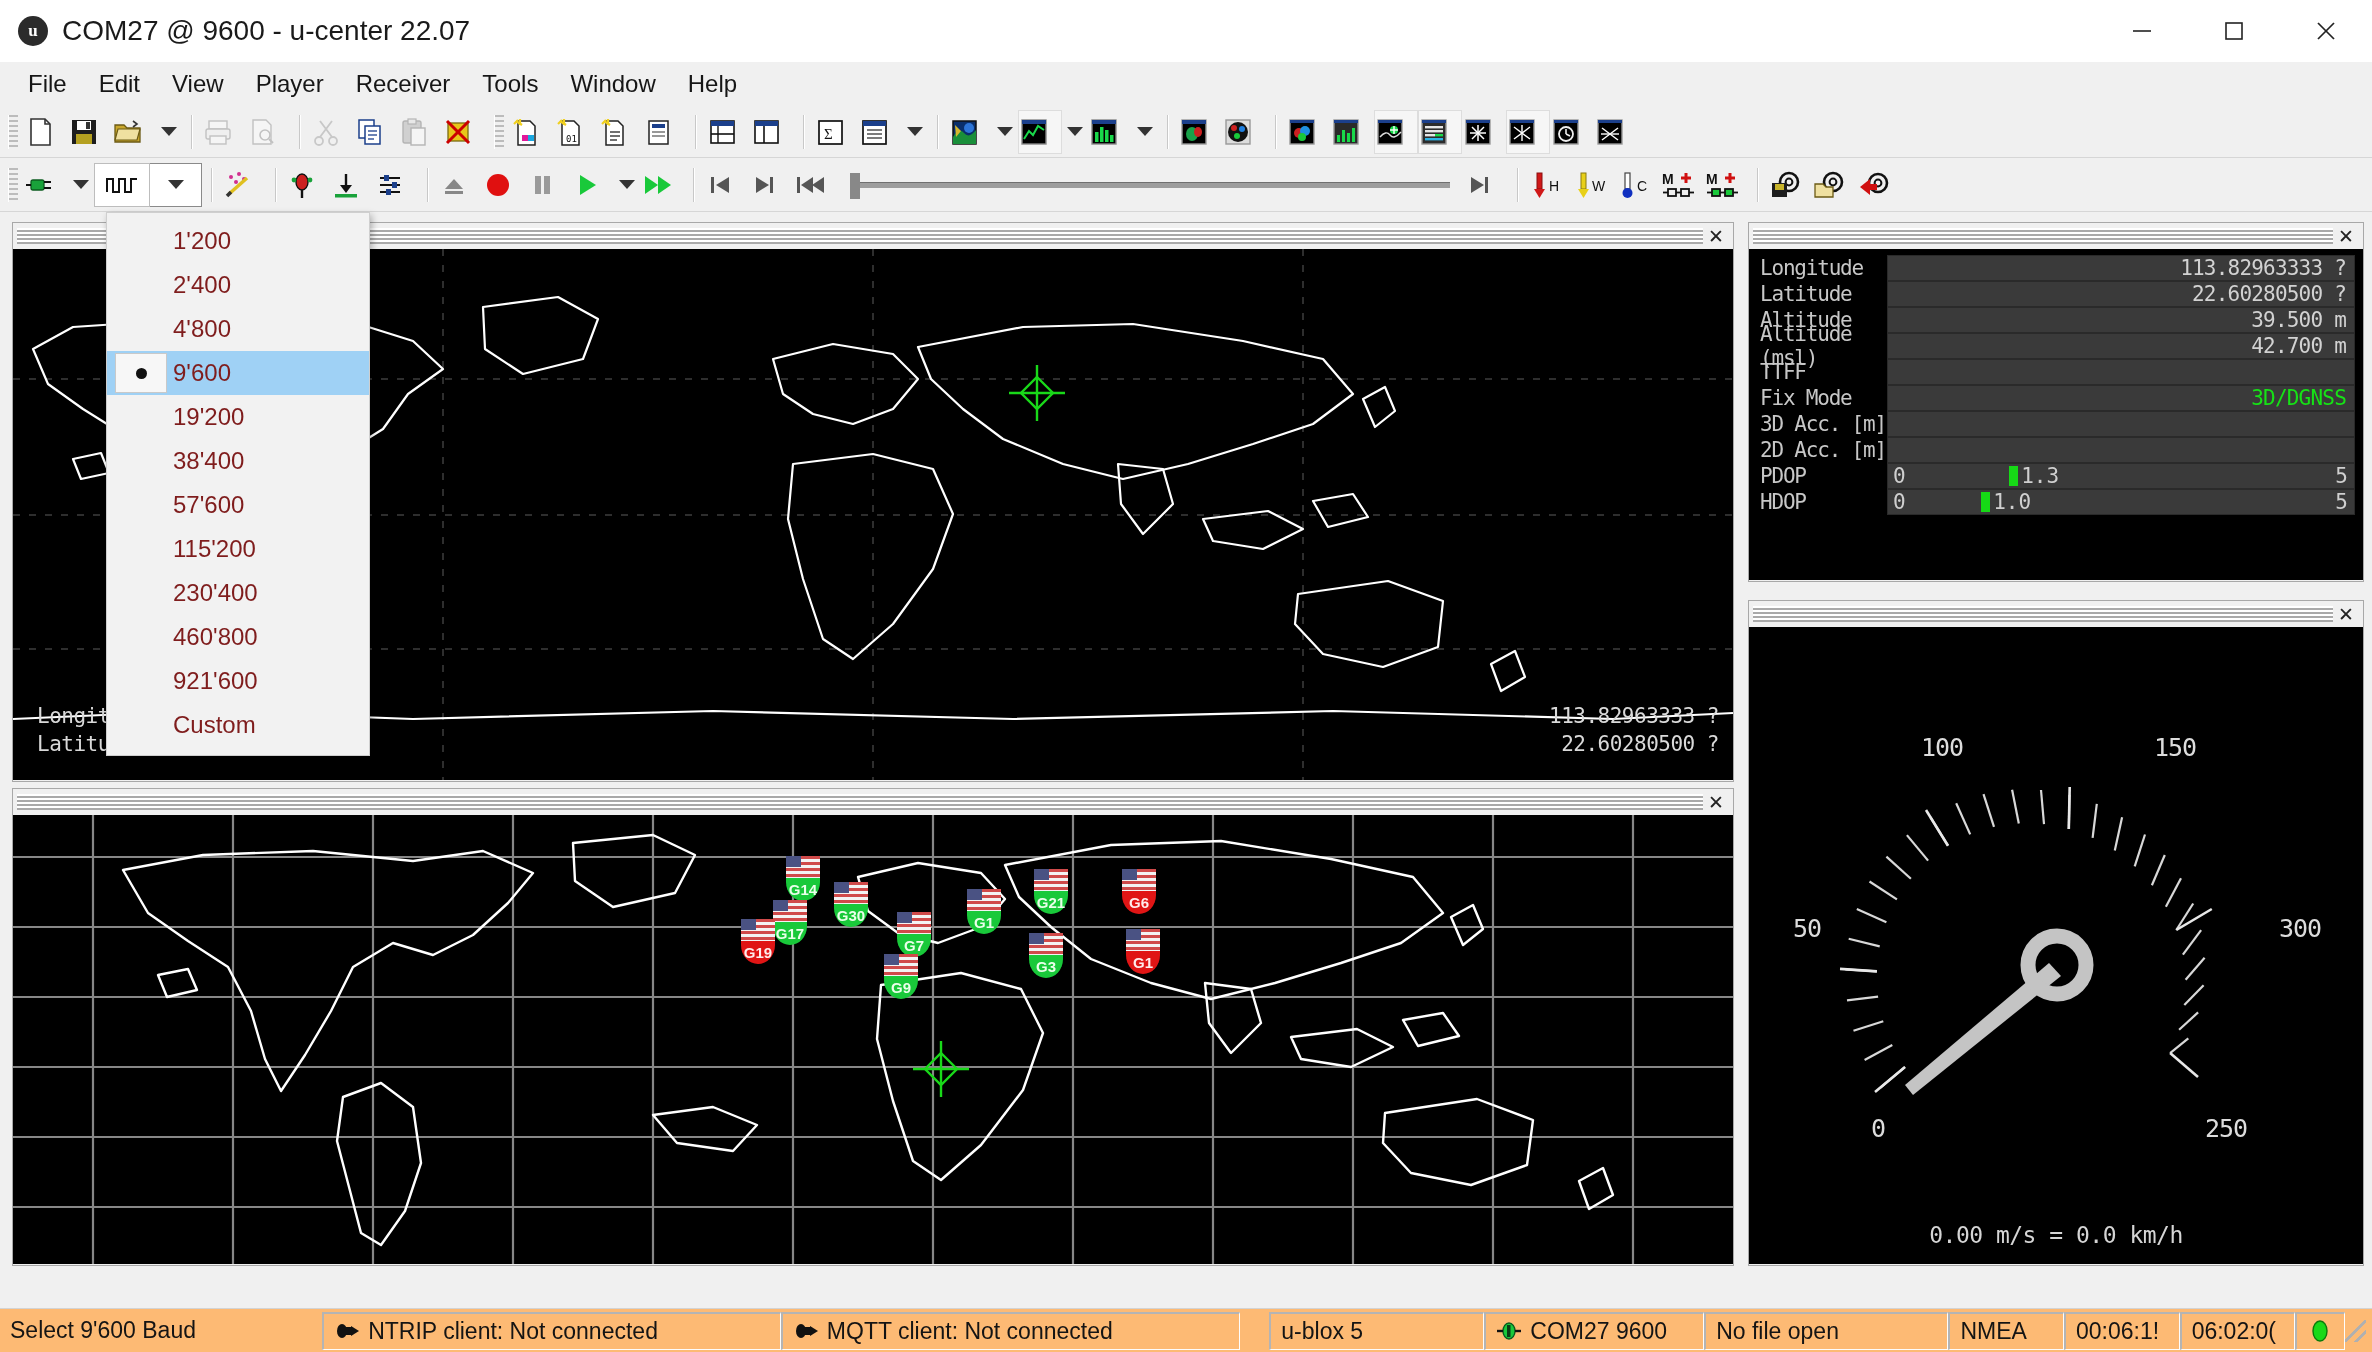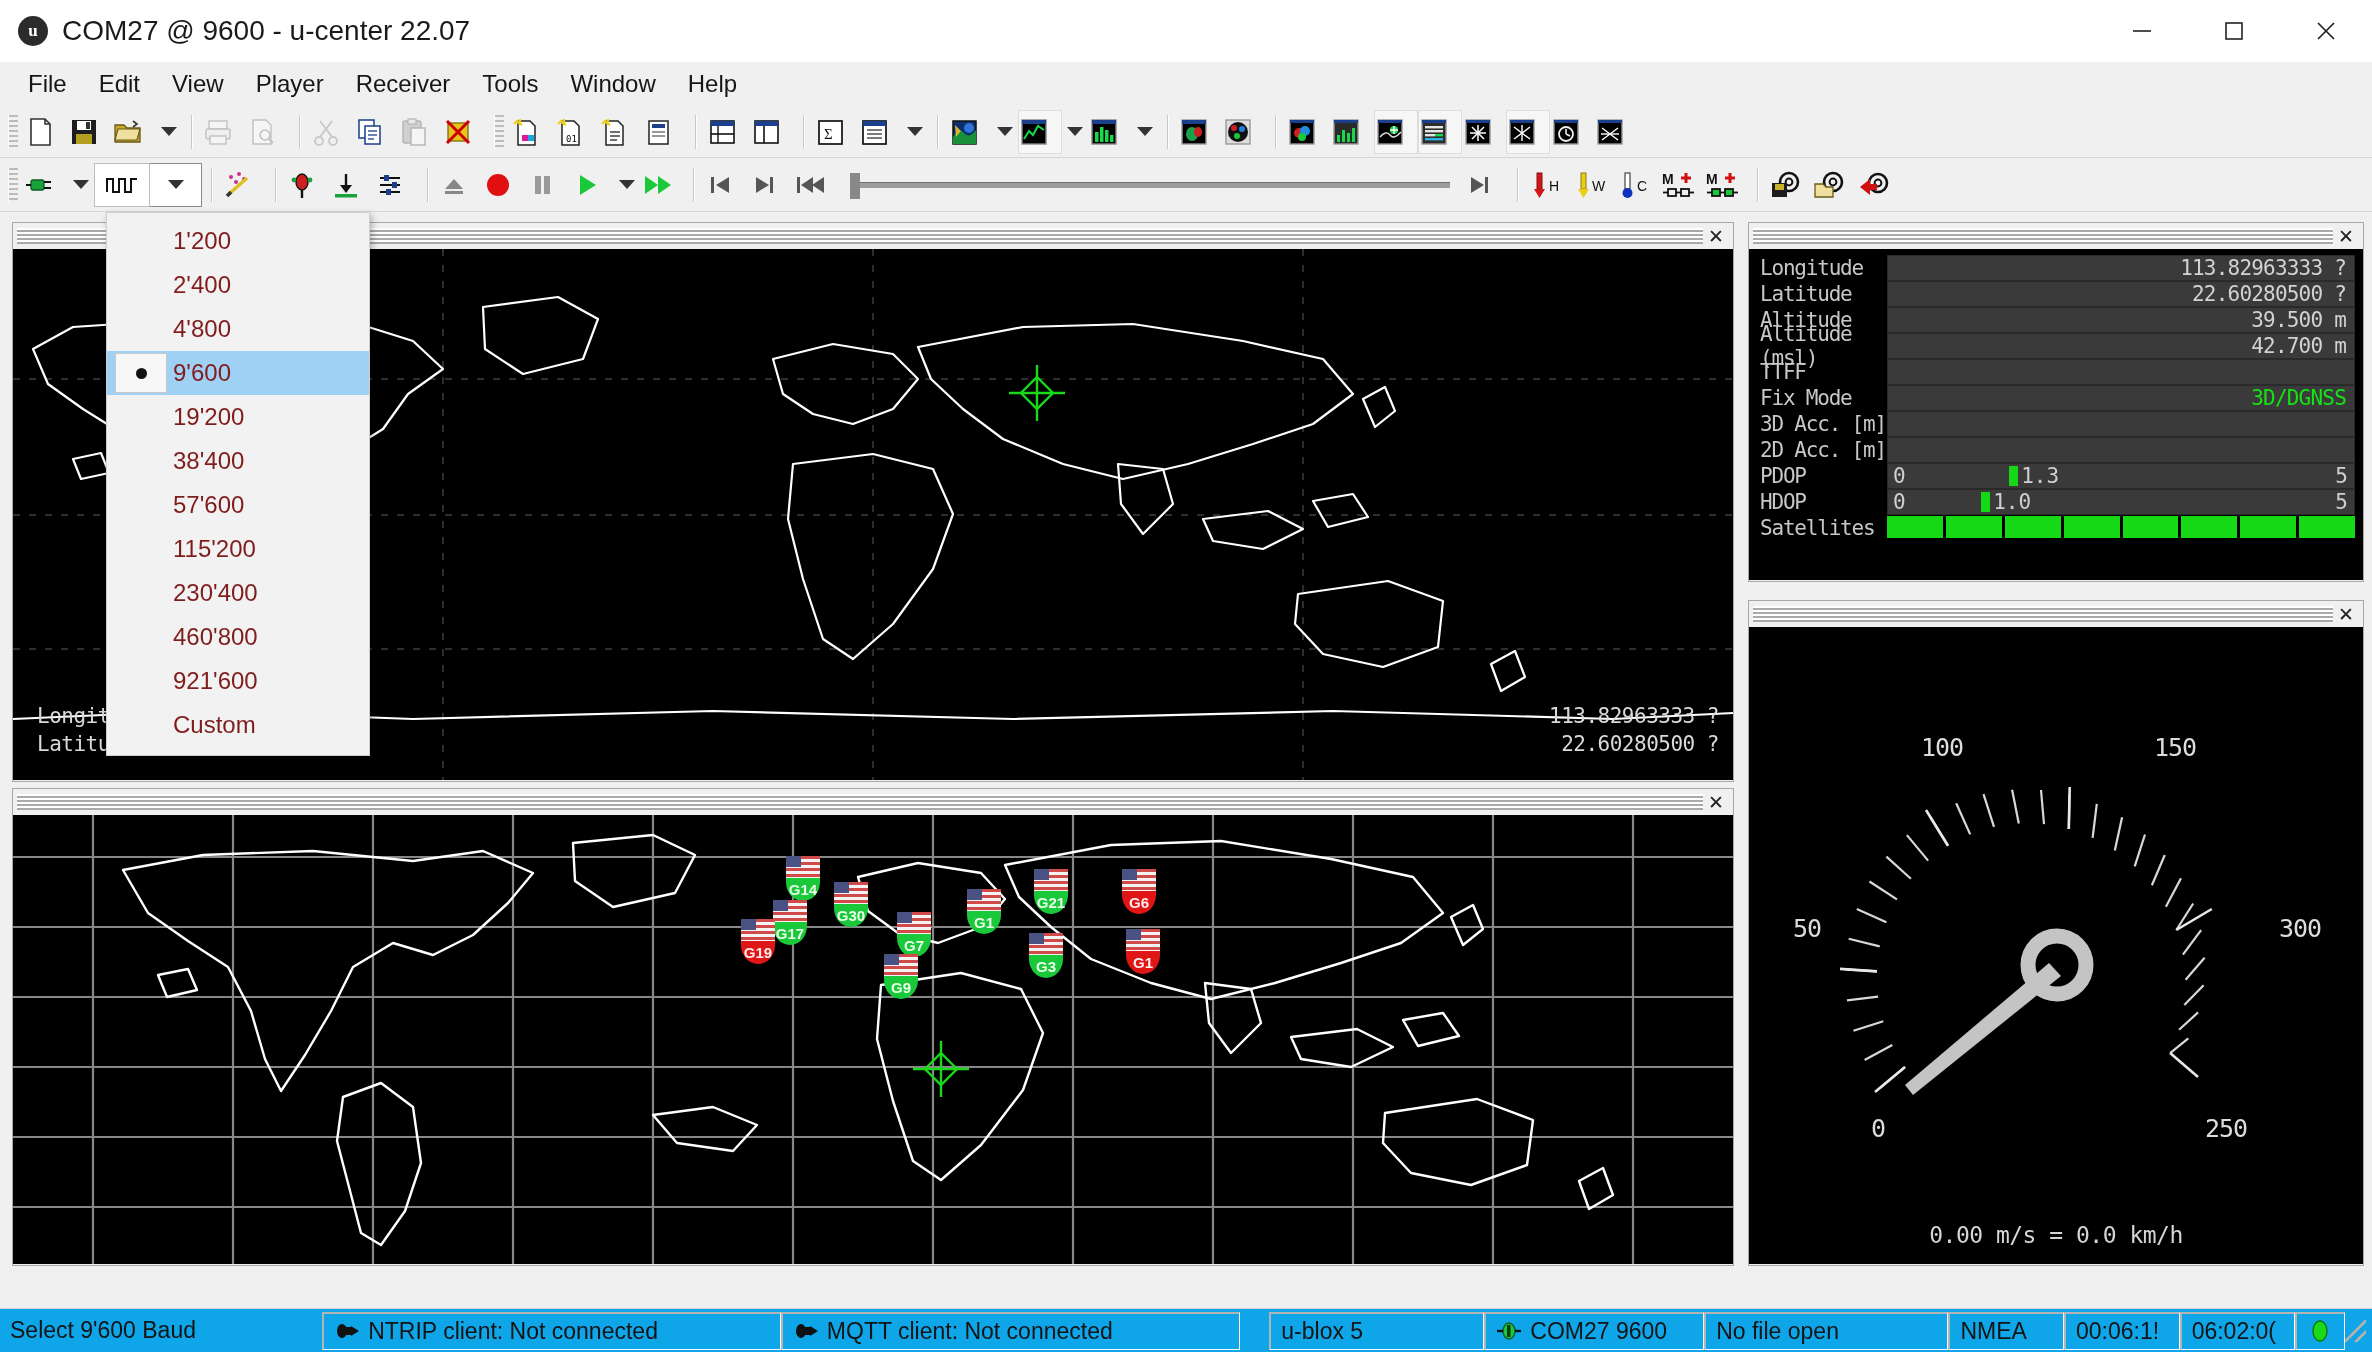--- a/index.html
+++ b/index.html
@@ -123,21 +123,21 @@
 
   
   .gauge-txt { position: absolute; font-size: 25px; color: #dcdcdc;
                font-family: "DejaVu Sans Mono", monospace; letter-spacing: -1px; }
   .gauge-read { position: absolute; left: 0; right: 0; text-align: center;
                 font-size: 23px; color: #d5d5d5; font-family: "DejaVu Sans Mono", monospace;
                 letter-spacing: -.5px; }
 
   
   .statusbar { position: absolute; left: 0; bottom: 0; width: 2372px; height: 44px;
-               background: #0ea5e9; border-top: 1px solid #d3d3d3;
+               background: #fdba74; border-top: 1px solid #d3d3d3;
                display: flex; align-items: center; }
   .sb-cell { height: 38px; display: flex; align-items: center; font-size: 23px; color: #141414;
              padding: 0 10px; white-space: nowrap; }
   .sb-cell.boxed { border-left: 2px solid #b4b4b4; border-top: 2px solid #b4b4b4;
                    border-right: 1px solid #fdfdfd; border-bottom: 1px solid #fdfdfd; }
   .plug { display: inline-flex; align-items: center; margin-right: 8px; }
   .grip-corner { margin-left: auto; margin-right: 6px; width: 22px; height: 22px;
      background:
        linear-gradient(135deg, transparent 45%, #b0b0b0 45%, #b0b0b0 55%, transparent 55%),
        linear-gradient(135deg, transparent 70%, #b0b0b0 70%, #b0b0b0 80%, transparent 80%);
@@ -1107,33 +1107,20 @@
         </div>
         <div class="drow">
           <div class="dlabel">HDOP</div>
           <div class="dopbar">
             <span class="dop-min">0</span>
             <span class="dop-mark" style="left:20%;"></span>
             <span class="dop-num" style="left:calc(20% + 12px);">1.0</span>
             <span class="dop-max">5</span>
           </div>
         </div>
-        <div class="drow">
-          <div class="dlabel">Satellites</div>
-          <div class="satrow">
-            <div class="satbar"></div>
-            <div class="satbar"></div>
-            <div class="satbar"></div>
-            <div class="satbar"></div>
-            <div class="satbar"></div>
-            <div class="satbar"></div>
-            <div class="satbar"></div>
-            <div class="satbar"></div>
-          </div>
-        </div>
       </div>
     </div>
   </div>
 
   <div class="mdi" style="left:1748px; top:600px; width:616px; height:666px;">
     <div class="mdi-title">
       <div class="mdi-lines"></div>
       <div class="mdi-close">✕</div>
     </div>
     <div class="mdi-body" style="height:637px;">

